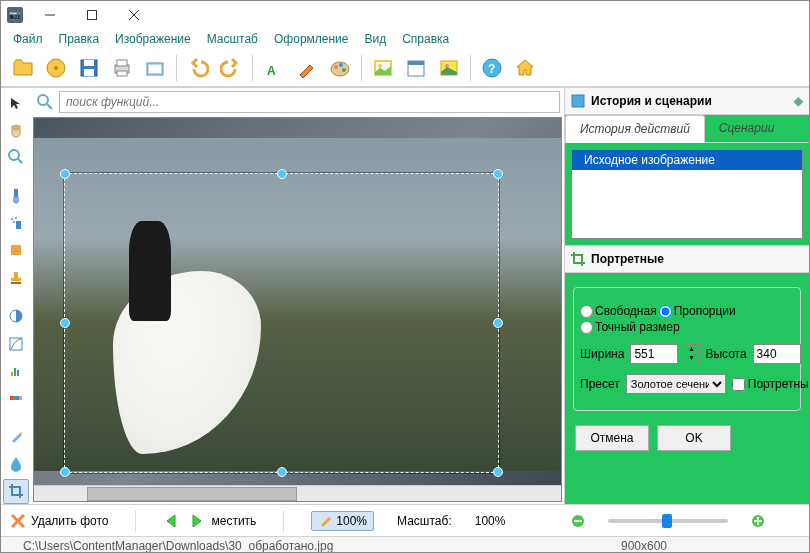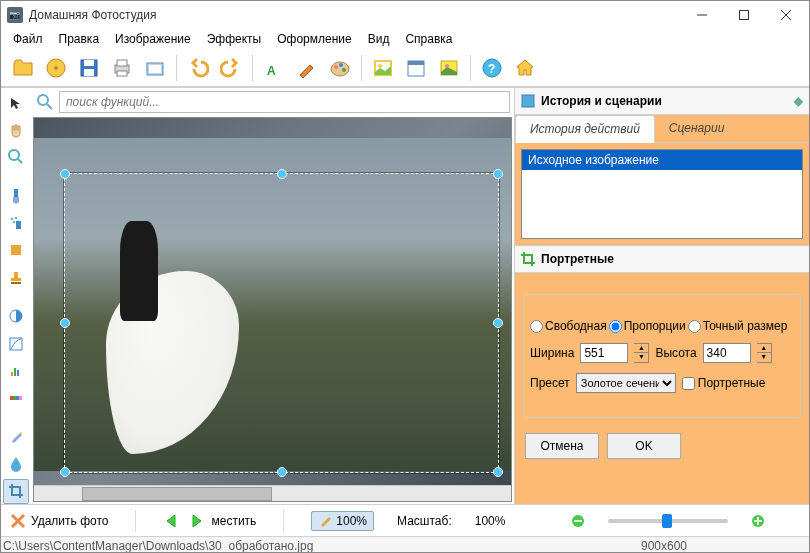--- a/index.html
+++ b/index.html
@@ -3,21 +3,21 @@
 <meta charset="utf-8">
 <style>
 * { box-sizing: border-box; margin: 0; padding: 0; font-family: "Segoe UI", Tahoma, sans-serif; font-size: 12px; }
 body { background: #fff; width: 810px; height: 553px; overflow: hidden; border: 1px solid #888; }
 .titlebar { height: 28px; display: flex; align-items: center; padding: 0 2px 0 6px; background: #fff; }
 .titlebar .app-icon { width: 16px; height: 16px; background: #567; border-radius: 2px; margin-right: 6px; display:flex;align-items:center;justify-content:center;color:#fff;font-size:9px;}
 .titlebar .title { flex: 1; color: #333; }
 .titlebar .winbtns { display: flex; }
 .titlebar .winbtn { width: 42px; height: 28px; display: flex; align-items: center; justify-content: center; color: #333; cursor: pointer; }
 .menubar { height: 20px; display: flex; align-items: center; padding: 0 4px; background:#fff;}
-.menubar .item { padding: 2px 8px; color: #000000; cursor: pointer; }
+.menubar .item { padding: 2px 8px; color: #0f766e; cursor: pointer; }
 .toolbar { height: 38px; display: flex; align-items: center; padding: 2px 6px; border-bottom: 1px solid #d0d0d0; gap: 1px; }
 .tool { width: 32px; height: 32px; display: flex; align-items: center; justify-content: center; cursor: pointer; border: 1px solid transparent; border-radius: 2px; }
 .sep { width: 1px; height: 26px; background: #d0d0d0; margin: 0 4px; }
 .workrow { display: flex; height: 417px; }
 .lefttools { width: 30px; border-left:0;border-top: 1px solid #d0d0d0; display: flex; flex-direction: column; align-items: center; padding-top: 2px; gap: 2px; }
 .ltool { width: 26px; height: 26px; display: flex; align-items: center; justify-content: center; cursor: pointer; border-radius: 2px; }
 .ltool.active { background: #d5e5f5; border:1px solid #8ab; }
 .center { flex: 1; display: flex; flex-direction: column; }
 .searchrow { height: 28px; display: flex; align-items: center; padding: 2px 4px; gap: 4px; border-top:1px solid #d0d0d0;}
 .searchrow .mag { width: 20px; display:flex;align-items:center;justify-content:center;}
@@ -26,58 +26,57 @@
 .photo { position:absolute; left:0;top:20px;right:0;bottom:30px; background: linear-gradient(180deg,#8a9aa5 0%,#9aa8b0 30%,#556045 55%,#485540 80%,#3a4838 100%);}
 .photo::before{content:"";position:absolute;left:15%;top:40%;width:28%;height:55%;background:radial-gradient(ellipse at 40% 30%,#f8f8f5 0%,#f0f0ed 60%,#e0e0dd 100%);border-radius:60% 40% 80% 20% / 40% 30% 70% 60%;}
 .photo::after{content:"";position:absolute;left:18%;top:25%;width:8%;height:30%;background:#1a1a1a;border-radius:30% 30% 10% 10%;}
 .crop { position:absolute; left:30px;top:55px;width:435px;height:300px;border:1px dashed #fff;box-shadow:0 0 0 1px rgba(0,0,0,0.4);}
 .handle { position:absolute;width:10px;height:10px;background:#4ec8ff;border:1px solid #fff;border-radius:50%;}
 .crop .tl{left:-5px;top:-5px;} .crop .tc{left:calc(50% - 5px);top:-5px;} .crop .tr{right:-5px;top:-5px;}
 .crop .ml{left:-5px;top:calc(50% - 5px);} .crop .mr{right:-5px;top:calc(50% - 5px);}
 .crop .bl{left:-5px;bottom:-5px;} .crop .bc{left:calc(50% - 5px);bottom:-5px;} .crop .br{right:-5px;bottom:-5px;}
 .canvas .scrollbar-h{position:absolute;left:0;right:0;bottom:0;height:16px;background:#e8e8e8;border-top:1px solid #ccc;display:flex;align-items:center;}
 .canvas .thumb{height:14px;background:#c0c0c0;border:1px solid #999;width:40%;margin-left:10%;}
-.rightpanel { width: 295px; border-left: 1px solid #d0d0d0; display: flex; flex-direction: column; background:#fdba74;}
+.rightpanel { width: 245px; border-left: 1px solid #d0d0d0; display: flex; flex-direction: column; background:#22c55e;}
 .panelhdr { height: 28px; display: flex; align-items: center; padding: 0 6px; border-top:1px solid #d0d0d0;border-bottom: 1px solid #d0d0d0; background: #f7f7f7; gap: 6px; font-weight:bold;}
 .panelhdr .pin{margin-left:auto;color:#6a9;}
 .tabs { display: flex; border-bottom: 1px solid #ccc; }
 .tab { padding: 6px 14px; cursor: pointer; color:#444;font-style:italic;}
 .tab.active { background: #fff; border: 1px solid #ccc; border-bottom: 1px solid #fff; margin-bottom:-1px;border-top-left-radius:3px;border-top-right-radius:3px;}
 .history { border:1px solid #888;margin:6px;height:90px;background:#fff;overflow:hidden;}
-.history .row{padding:3px 6px;background:#0a62c4;color:#fff;}
+.history .row{padding:3px 12px;background:#0a62c4;color:#fff;}
 .section { padding: 6px; }
-.fieldset { border:1px solid #ccc;border-radius:4px;padding:24px 6px;margin:15px 2px;}
+.fieldset { border:1px solid #ccc;border-radius:4px;padding:16px 6px;margin:8px 2px;}
 .radios { display:flex;gap:2px;margin-bottom:10px;flex-wrap:wrap;font-size:11px;}
 .radios label{display:flex;align-items:center;gap:2px;white-space:nowrap;}
 .dims{display:flex;align-items:center;gap:6px;margin-bottom:10px;}
 .dims input{width:48px;height:20px;border:1px solid #888;padding:1px 3px;}
 .presetrow{display:flex;align-items:center;gap:6px;}
 .presetrow select{flex:0 0 auto;width:100px;height:20px;border:1px solid #888;font-size:11px;}
 .presetrow label{display:flex;align-items:center;gap:3px;font-size:11px;}
 .btns{display:flex;gap:8px;margin:14px 4px;}
 .btns button{width:74px;height:26px;border:1px solid #aaa;background:#f0f0f0;cursor:pointer;}
 .bottombar { height: 32px; display: flex; align-items: center; padding: 2px 8px; border-top: 1px solid #d0d0d0; gap: 23px; }
 .bottombar .grp{display:flex;align-items:center;gap:4px;}
 .bottombar .sepv{width:1px;height:22px;background:#ddd;margin:0 4px;}
 .slider{width:120px;height:4px;background:#ccc;position:relative;border-radius:2px;}
 .slider .sthumb{position:absolute;left:45%;top:-5px;width:10px;height:14px;background:#1884e8;border-radius:2px;}
-.statusbar { height: 18px; display:flex;align-items:center;padding:0 2px;border-top:1px solid #d0d0d0;background:#f5f5f5;font-size:11px;color:#555;gap:46px;}
+.statusbar { height: 18px; display:flex;align-items:center;padding:0 22px;border-top:1px solid #d0d0d0;background:#f5f5f5;font-size:11px;color:#555;gap:46px;}
 .statusbar .s2{margin-left:auto;margin-right:120px;}
 svg{display:block;}
 .spin{display:inline-flex;flex-direction:column;border:1px solid #888;border-left:0;height:20px;}
 .spin div{width:14px;height:9px;font-size:7px;line-height:8px;text-align:center;border-bottom:1px solid #888;cursor:pointer;}
 .spin div:last-child{border-bottom:0;}
 input[type=radio],input[type=checkbox]{margin:0;}
 </style>
 </head>
 <body>
 
 <div class="titlebar">
   <div class="app-icon">📷</div>
-  <div class="title">Домашняя Фотостудия</div>
   <div class="winbtns">
     <div class="winbtn">
         <svg width="10" height="10">
           <line x1="0" y1="5" x2="10" y2="5" stroke="#333"></line>
         </svg>
       </div>
     <div class="winbtn">
         <svg width="10" height="10">
           <rect x="0.5" y="0.5" width="9" height="9" fill="none" stroke="#333"></rect>
         </svg>
@@ -88,21 +87,21 @@
           <line x1="10" y1="0" x2="0" y2="10" stroke="#333"></line>
         </svg>
       </div>
   </div>
 </div>
 
 <div class="menubar">
   <div class="item">Файл</div>
   <div class="item">Правка</div>
   <div class="item">Изображение</div>
-  <div class="item">Эффекты</div>
+  <div class="item">Масштаб</div>
   <div class="item">Оформление</div>
   <div class="item">Вид</div>
   <div class="item">Справка</div>
 </div>
 
 <div class="toolbar">
   <div class="tool">
       <svg width="22" height="22">
         <path d="M2 6l2-3h5l2 3h9v12H2z" fill="#f7c948" stroke="#c9891a"></path>
       </svg>

